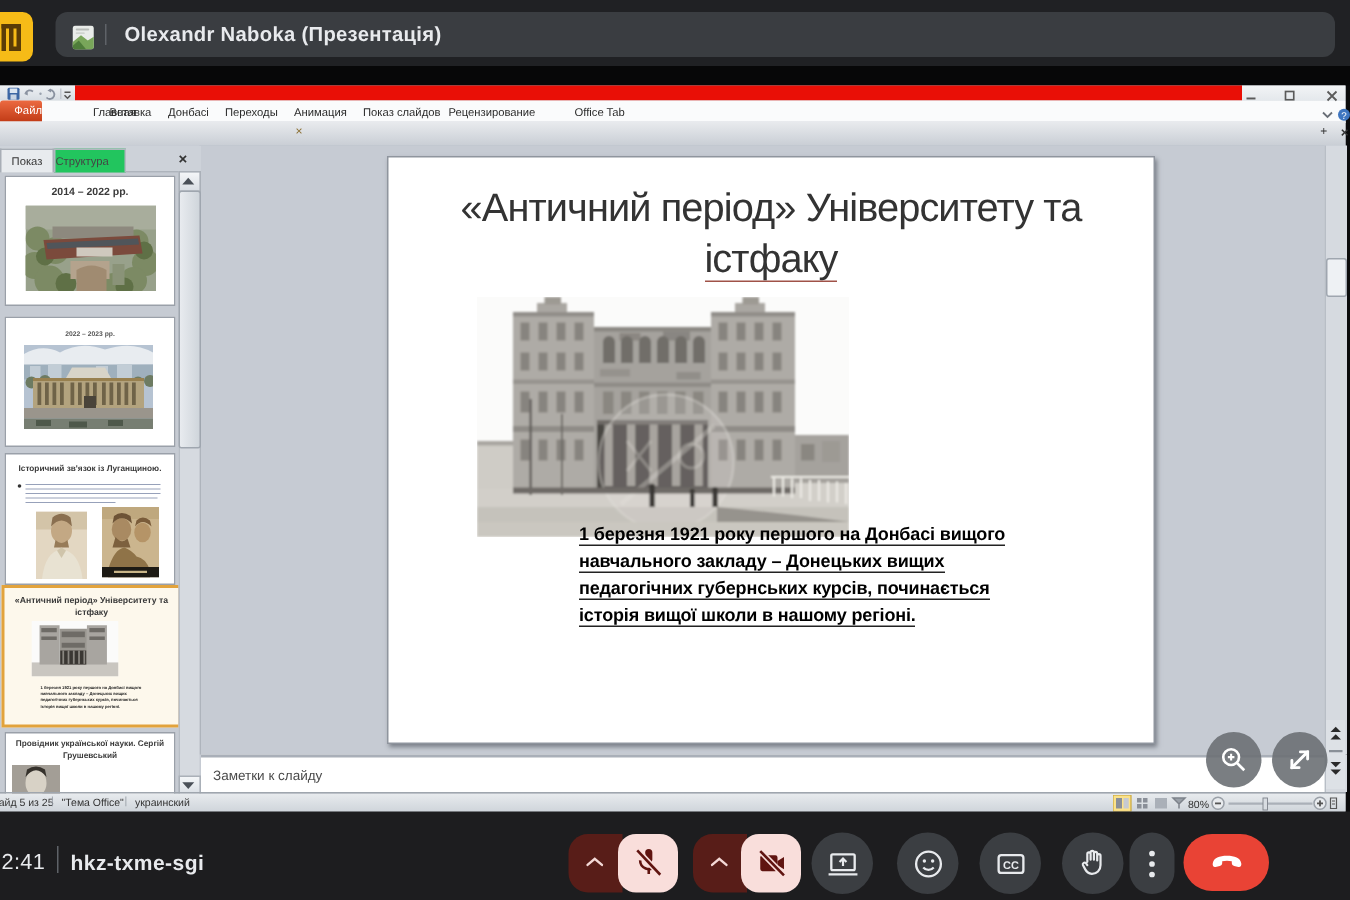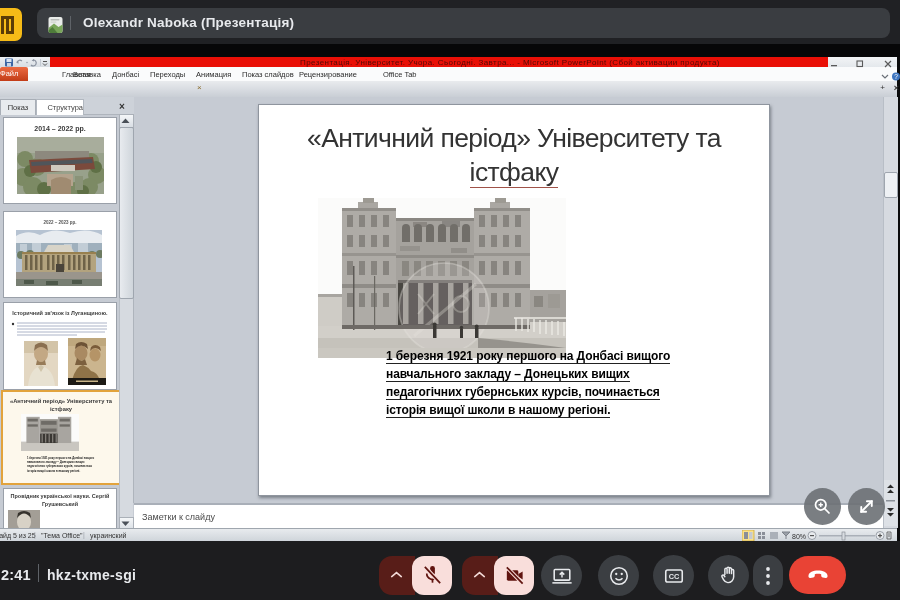--- a/index.html
+++ b/index.html
@@ -20,36 +20,36 @@
 
   
   #ppwin{left:0;top:57px;width:897px;height:484px;background:#c6cbd3;}
   
   #qat{left:0;top:0;width:50px;height:10px;background:linear-gradient(#eef1f4,#d7dde3);}
   #redbar{left:50px;top:0;width:778px;height:10px;background:#e90f06;}
   #redtitle{left:215px;top:0.5px;width:590px;color:#520a05;font-size:8px;letter-spacing:0.4px;text-align:center;white-space:nowrap;}
   #titright{left:828px;top:0;width:69px;height:10px;background:linear-gradient(#f2f4f6,#e4e8ec);}
   
   #ribbon{left:0;top:10px;width:897px;height:14px;background:#fafbfc;border-bottom:1px solid #d5dae0;}
-  #filetab{left:0;top:10px;width:28px;height:14px;background:linear-gradient(#ec6a41,#c23c17);color:#fff;font-size:7.5px;text-align:left;line-height:14px;border-radius:2px 2px 0 0;}
+  #filetab{left:0;top:10px;width:28px;height:14px;background:linear-gradient(#ec6a41,#c23c17);color:#fff;font-size:7.5px;text-align:right;line-height:14px;border-radius:2px 2px 0 0;}
   .rtab{top:13px;color:#2b2b2b;font-size:7.5px;white-space:nowrap;}
   
   #docbar{left:0;top:24px;width:897px;height:16px;background:linear-gradient(#e9ebee,#c9ced5);border-bottom:1px solid #b6bcc4;}
   #doctab{left:0;top:24px;width:208px;height:15px;background:linear-gradient(#fdf6d8,#f4e3a8);border:1px solid #c9b87a;border-bottom:none;}
   #doctab span{position:absolute;left:4px;top:3px;font-size:7.5px;letter-spacing:-0.2px;font-weight:bold;color:#1f2430;white-space:nowrap;}
   #doctabx{left:197px;top:3px;width:8px;height:8px;color:#8a6d2f;font-size:8px;line-height:8px;}
   #plusbox{left:878px;top:26px;width:9px;height:10px;color:#333;font-size:8px;line-height:10px;text-align:center;}
   #xbox{left:892px;top:26px;width:9px;height:10px;color:#333;font-size:9px;line-height:10px;text-align:center;font-weight:bold;}
 
   
   #work{left:0;top:40px;width:897px;height:406px;background:#c6cbd3;}
   
   #ptabs{left:0;top:40px;width:134px;height:17px;background:#cdd2d9;border-bottom:1px solid #aeb4bc;}
   #ptab1{left:0;top:42px;width:34px;height:15px;background:#e8ebee;border:1px solid #a8aeb6;border-bottom:none;font-size:7.5px;color:#333;text-align:center;line-height:15px;}
-  #ptab2{left:36px;top:42px;width:46px;height:15px;background:#ffffff;border:1px solid #b2b8c0;border-bottom:none;font-size:7.5px;color:#444;text-align:right;line-height:15px;}
+  #ptab2{left:36px;top:42px;width:46px;height:15px;background:#22c55e;border:1px solid #b2b8c0;border-bottom:none;font-size:7.5px;color:#444;text-align:left;line-height:15px;}
   #ptabx{left:119px;top:44px;color:#333;font-size:10px;font-weight:bold;}
   
   .thumb{left:3px;width:112px;background:#fff;border:1px solid #9aa0a9;}
   .thumb .cap{position:absolute;width:100%;text-align:center;color:#333;font-weight:bold;}
   #th4sel{left:1px;top:390px;width:116px;height:91px;border:2px solid #e2a33c;background:#fdf8ec;}
   
   #pscroll{left:119px;top:114px;width:13px;height:414px;background:#d6dae0;border-left:1px solid #b8bec6;}
   #pscrollup{left:119px;top:114px;width:13px;height:12px;background:linear-gradient(#f4f6f8,#d9dee4);border:1px solid #aab0b8;}
   #pscrolldn{left:119px;top:459px;width:13px;height:12px;background:linear-gradient(#f4f6f8,#d9dee4);border:1px solid #aab0b8;}
   #pthumb{left:119px;top:127px;width:13px;height:170px;background:linear-gradient(90deg,#e8ebef,#cfd5db);border:1px solid #9fa6af;border-radius:2px;}
@@ -66,21 +66,21 @@
   #rthumb{left:884px;top:115px;width:12px;height:24px;background:#eef1f4;border:1px solid #9fa6af;border-radius:2px;}
 
   
   #notes{left:134px;top:503px;width:749px;height:23px;background:#fff;border-top:2px solid #a9afb8;}
   #notes span{position:absolute;left:8px;top:7px;font-size:9px;color:#4a4a4a;}
   
   #status{left:0;top:471px;width:897px;height:13px;background:linear-gradient(#e8ebee,#cdd3d9);border-top:1px solid #9fa6ae;color:#333;font-size:7.5px;}
 
   
   #botbar{left:0;top:541px;width:900px;height:59px;background:#1d1d1f;}
-  #bottext{left:1px;top:567px;color:#e8eaed;font-size:14.5px;font-weight:bold;letter-spacing:.2px;}
+  #bottext{left:1px;top:567px;color:#e8eaed;font-size:14.5px;font-weight:normal;letter-spacing:.2px;}
   #botsep{left:38px;top:564px;width:1px;height:18px;background:#5f6368;}
   #bottext2{left:51px;top:567px;color:#e8eaed;font-size:14px;font-weight:bold;letter-spacing:.3px;}
   .chev{background:#581d18;width:36px;height:39px;top:556px;}
   .pinkbtn{background:#f9dedb;width:40px;height:39px;border-radius:12px;top:556px;}
   .gbtn{background:#3b3e42;border-radius:50%;width:41px;height:41px;top:555px;}
   #hangup{left:789px;top:556px;width:57px;height:38px;background:#e94335;border-radius:19px;}
   .ci{position:absolute;left:50%;top:50%;transform:translate(-50%,-50%);}
 
   
   .zoomc{width:37px;height:37px;border-radius:50%;background:rgba(108,112,116,.9);}
@@ -105,21 +105,20 @@
     <path d="M0.5 11 L6 6.5 L10.5 10 L14.5 7.5 L14.5 14 a2 2 0 0 1 -2 2 L2.5 16 a2 2 0 0 1 -2 -2 Z" fill="#79a65a"></path>
     <path d="M0.5 13.5 L4.5 10 L9.5 16 L2.5 16 a2 2 0 0 1 -2 -2 Z" fill="#4e7c3a"></path>
   </svg>
   <div class="abs" id="topsep"></div>
   <div class="abs" id="topname">Olexandr Naboka (Презентація)</div>
   <div class="abs" id="strip"></div>
 
   <div class="abs" id="ppwin"></div>
   <div class="abs" id="qat" style="top:57px;"></div>
   <div class="abs" id="redbar" style="top:57px;"></div>
-  <div class="abs" id="redtitle" style="top:58px;">Презентація. Університет. Учора. Сьогодні. Завтра... - Microsoft PowerPoint (Сбой активации продукта)</div>
   <div class="abs" id="titright" style="top:57px;"></div>
   <div class="abs" id="ribbon" style="top:67px;"></div>
   <div class="abs" id="filetab" style="top:67px;">Файл</div>
   <div class="abs rtab" style="left:34px;top:70px;margin-left:28px;">Главная</div>
   <div class="abs rtab" style="left:73px;top:70px;">Вставка</div>
   <div class="abs rtab" style="left:112px;top:70px;">Донбасі</div>
   <div class="abs rtab" style="left:150px;top:70px;">Переходы</div>
   <div class="abs rtab" style="left:196px;top:70px;">Анимация</div>
   <div class="abs rtab" style="left:242px;top:70px;">Показ слайдов</div>
   <div class="abs rtab" style="left:299px;top:70px;">Рецензирование</div>

